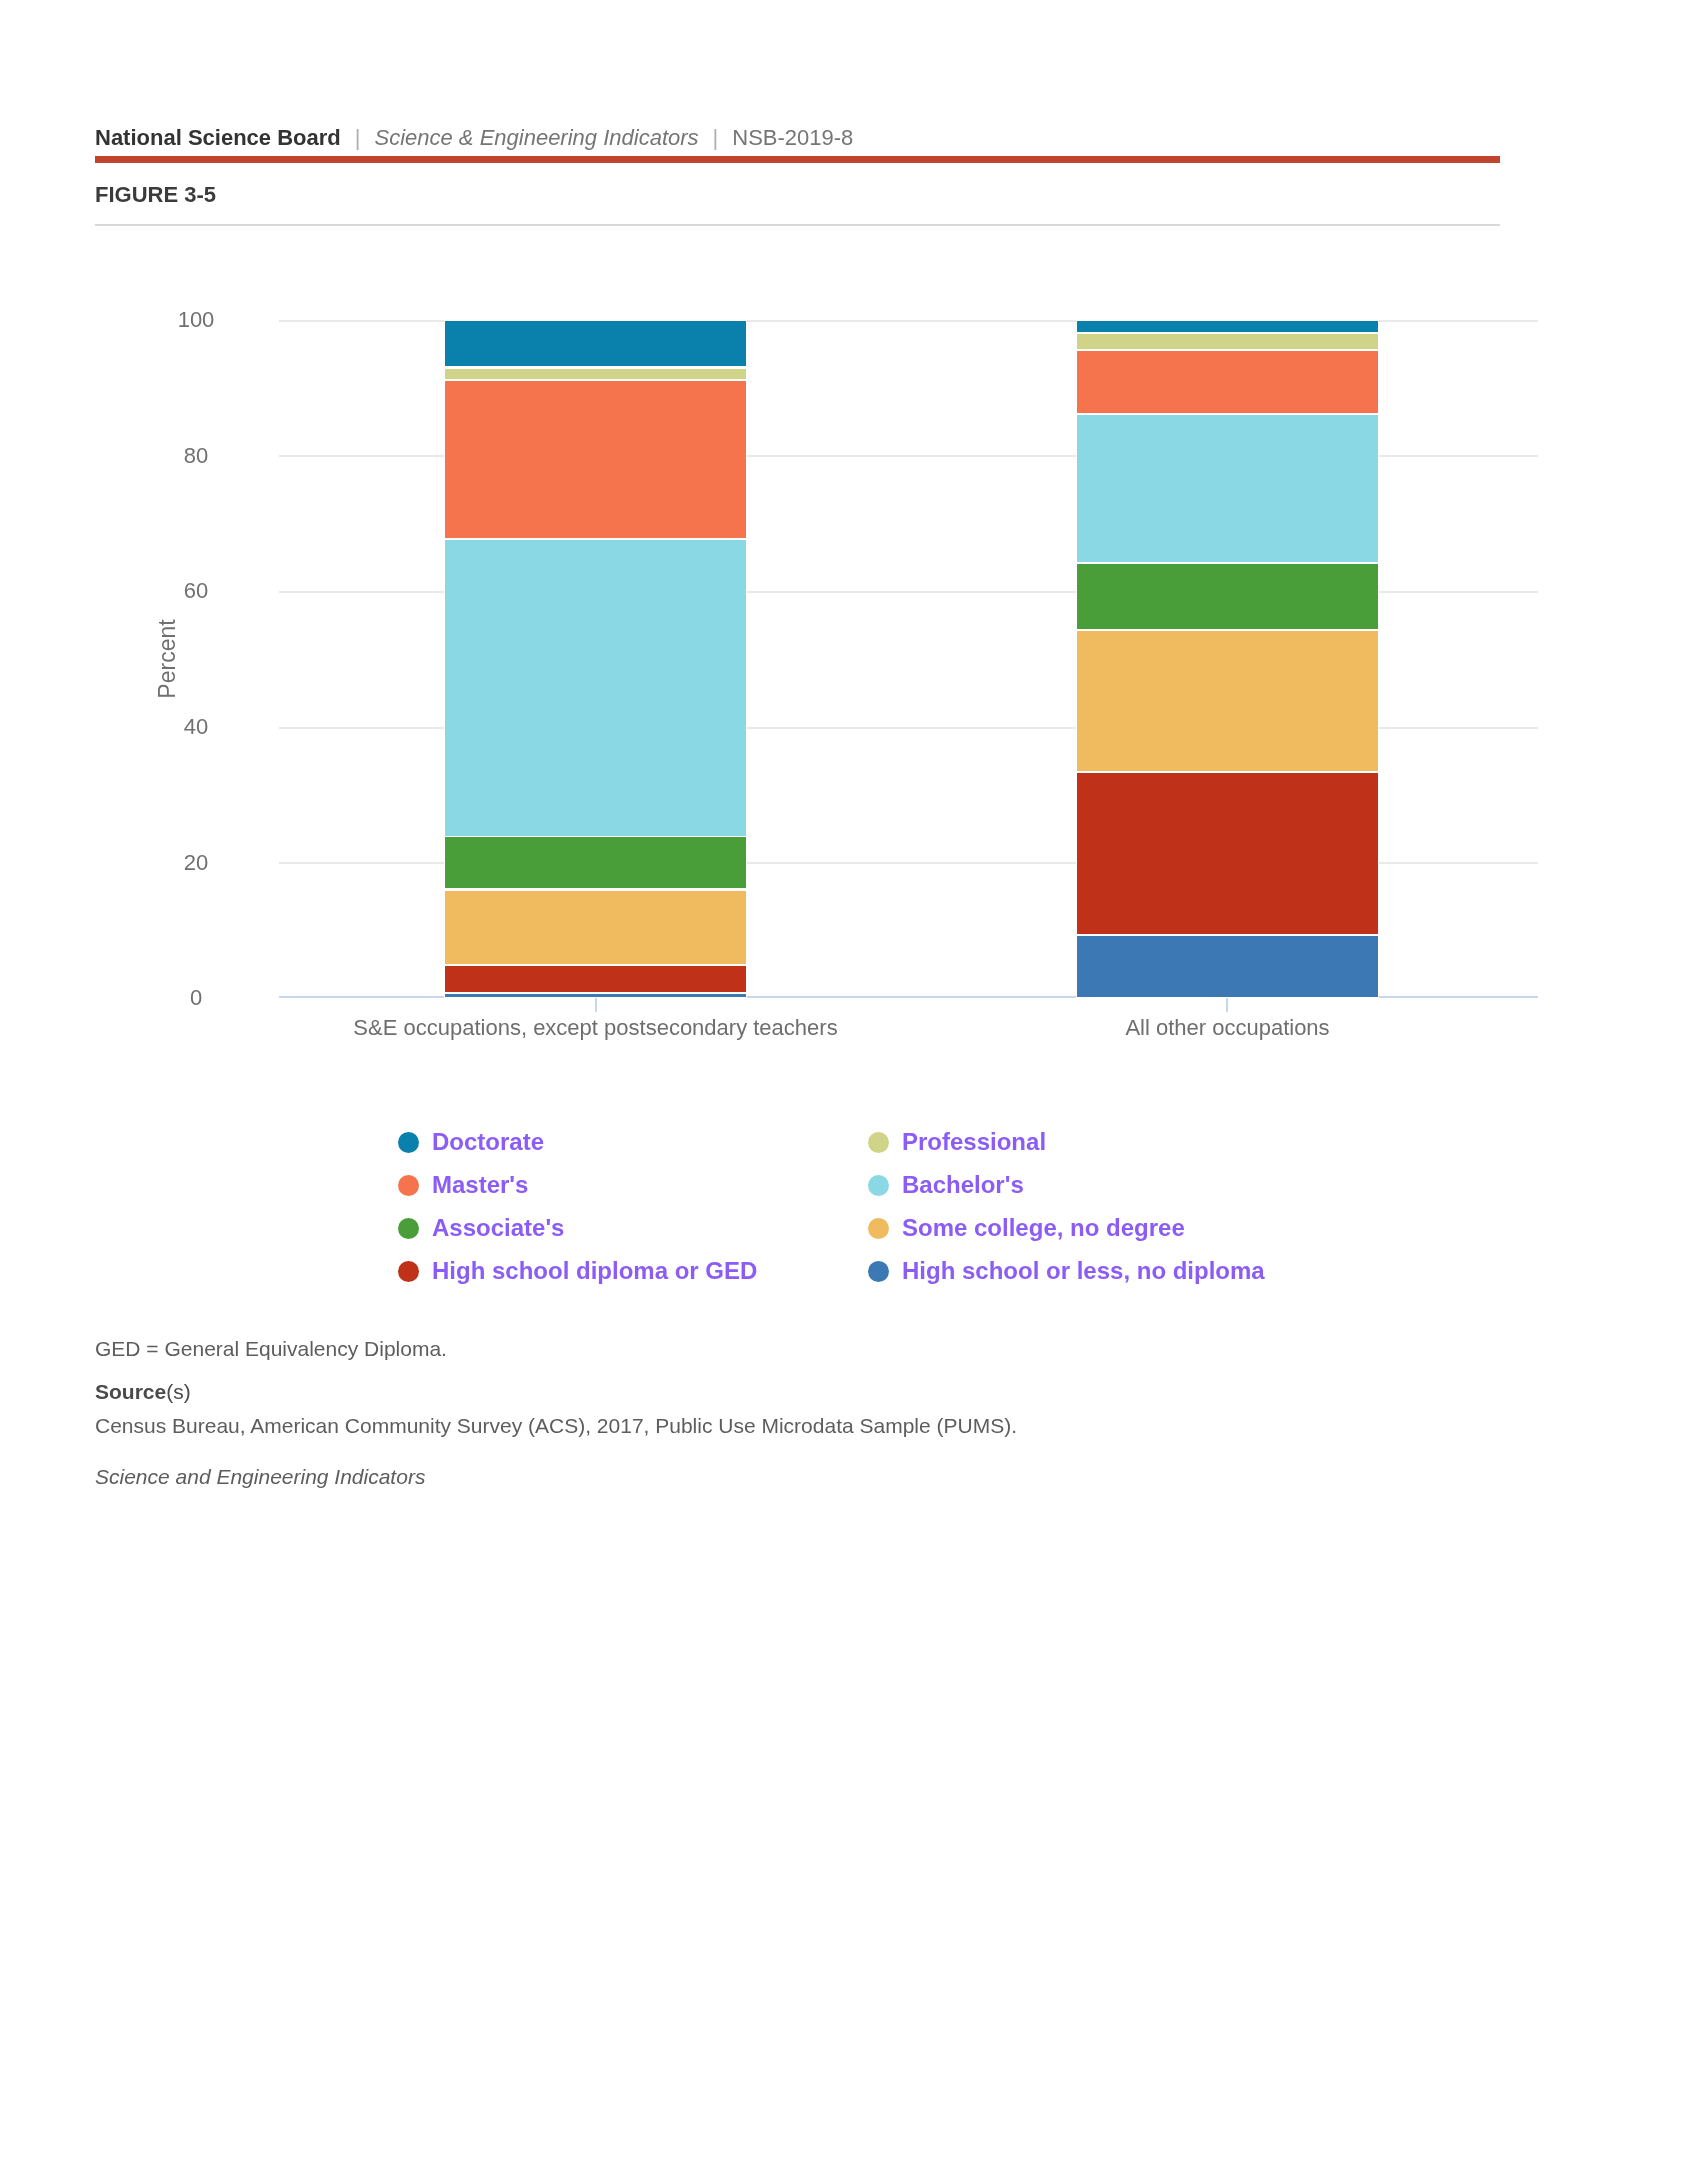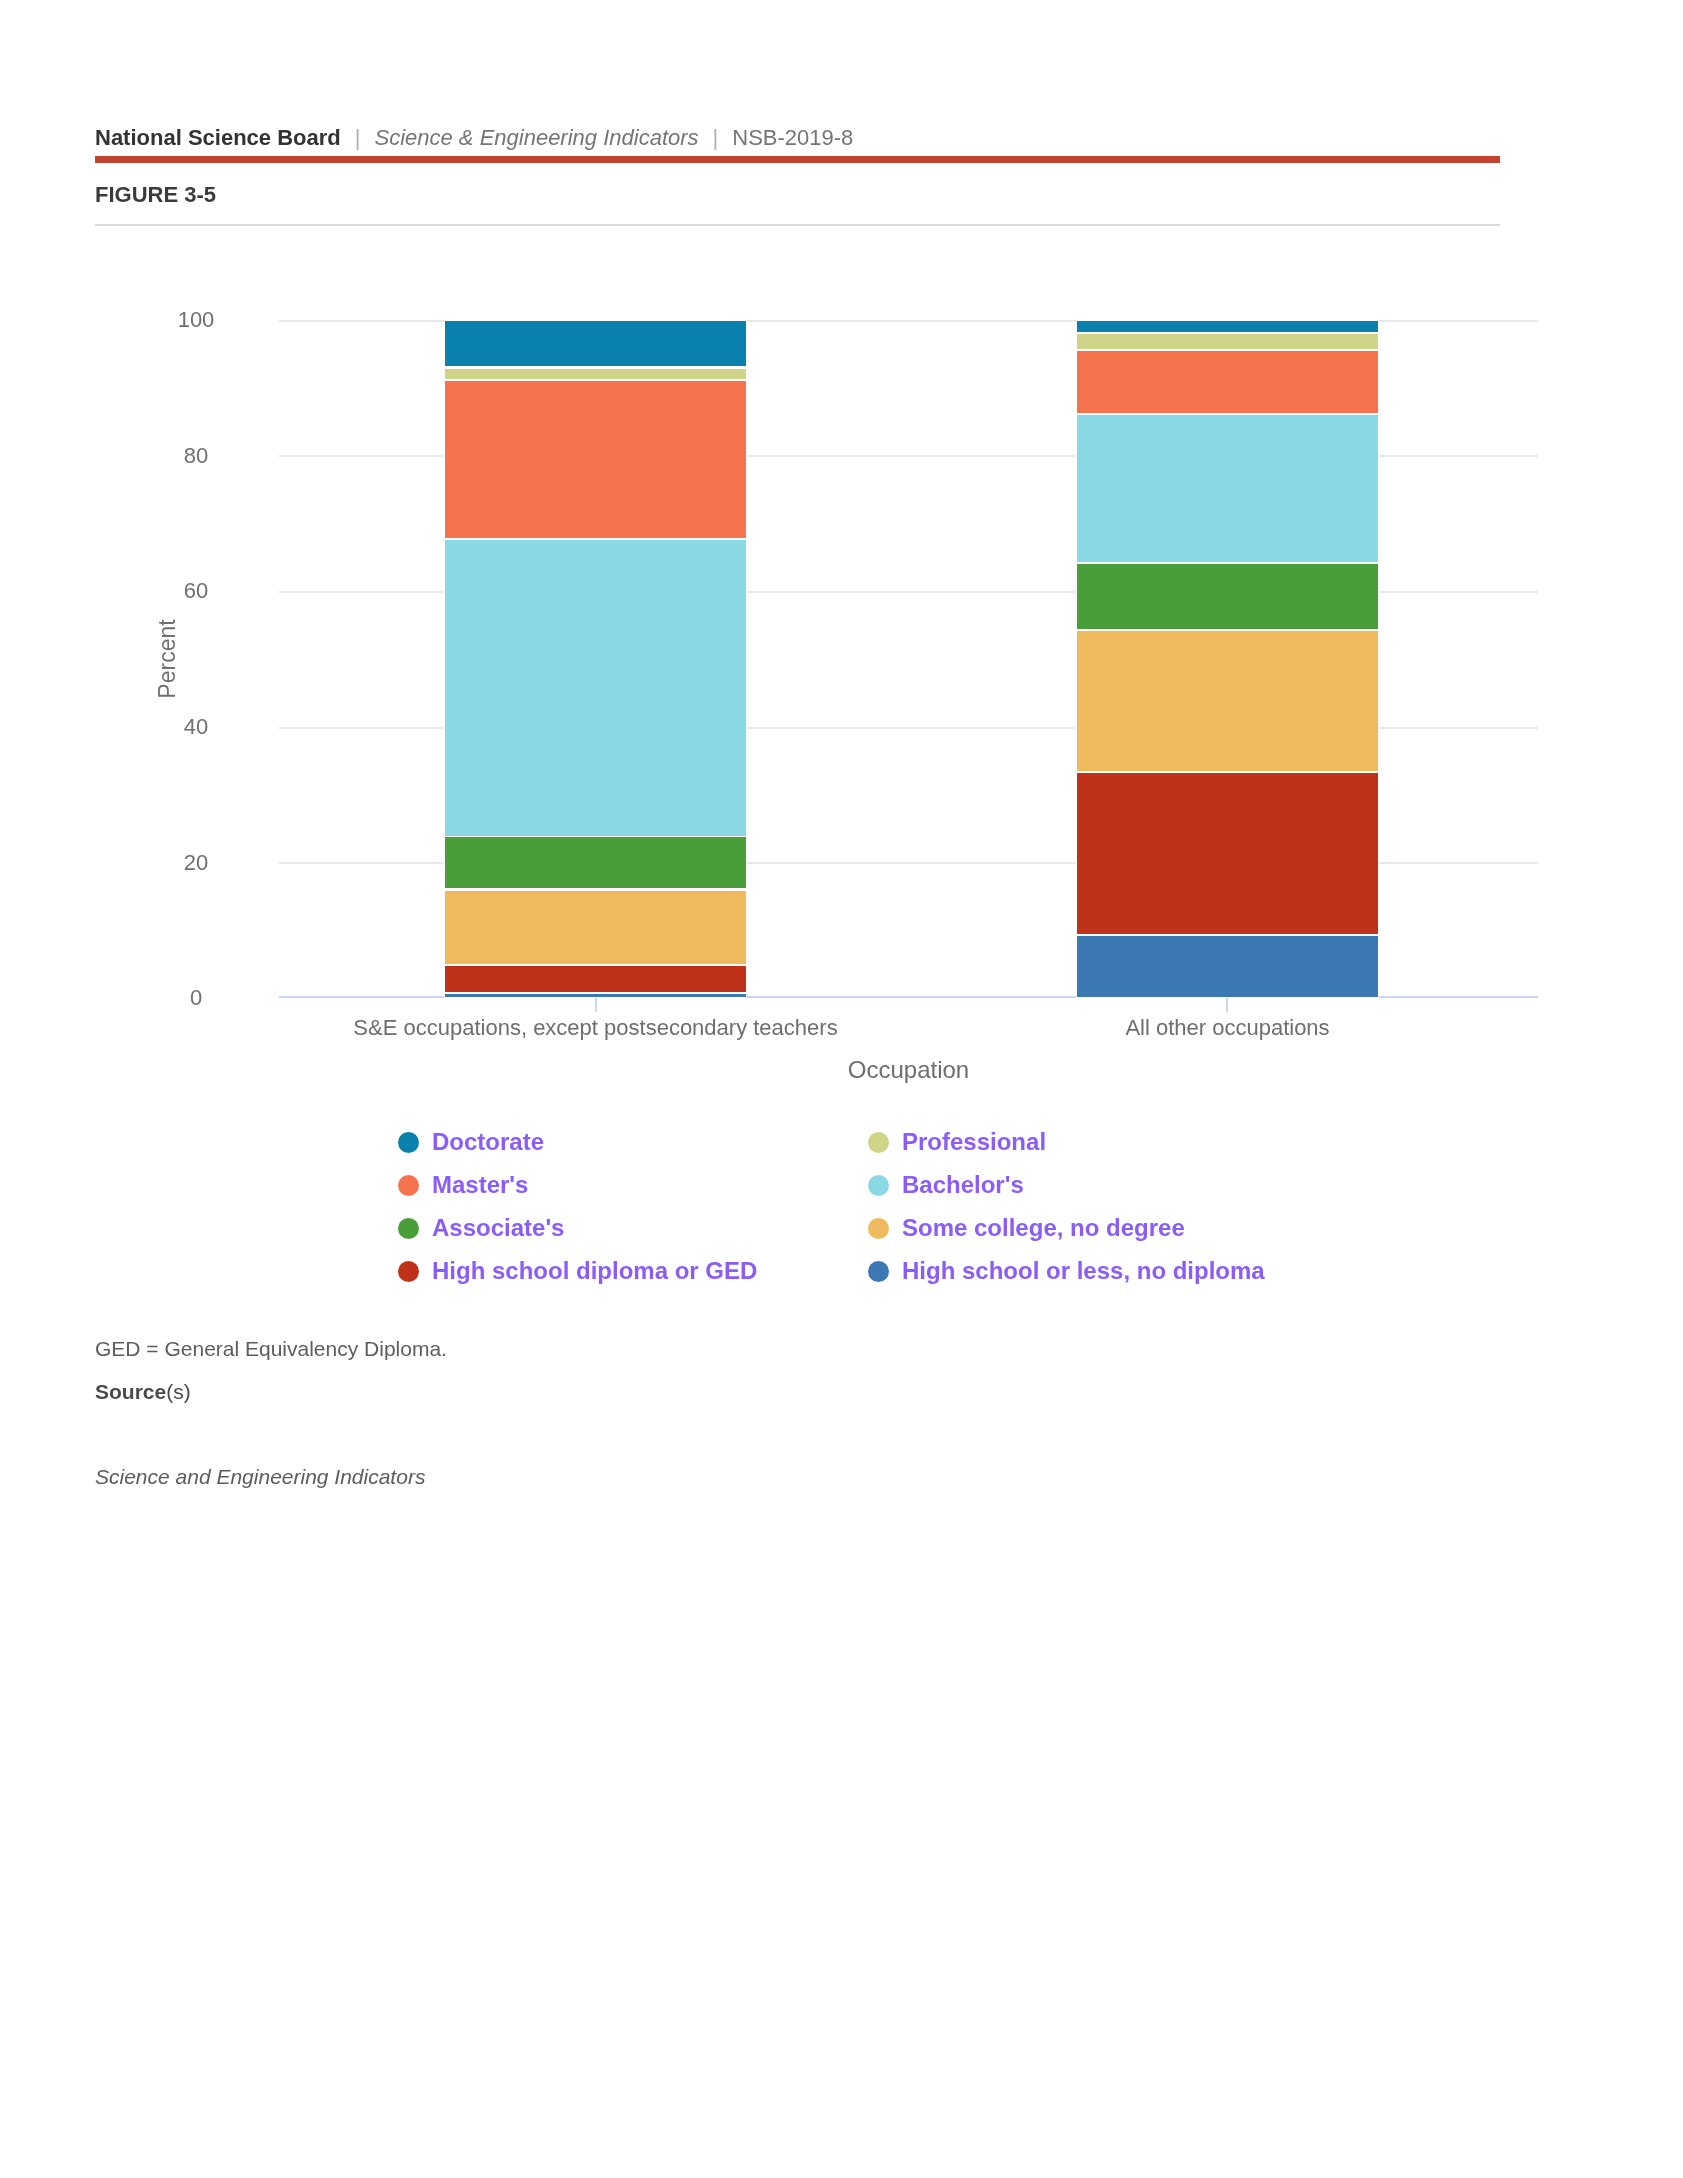--- a/index.html
+++ b/index.html
@@ -70,21 +70,20 @@
       <div class="ylabel" style="top: 664px;">0</div>
       <div class="ylabel" style="top: 529px;">20</div>
       <div class="ylabel" style="top: 393px;">40</div>
       <div class="ylabel" style="top: 257px;">60</div>
       <div class="ylabel" style="top: 122px;">80</div>
       <div class="ylabel" style="top: -14px;">100</div>
     </div>
   <div class="y-axis-title">Percent</div>
 
   <div id="plot">
-    <div class="x-axis-title">Occupation</div>
   <div class="axisline" style="bottom: 0px;"></div>
       <div class="gridline" style="bottom: 134px;"></div>
       <div class="gridline" style="bottom: 269px;"></div>
       <div class="gridline" style="bottom: 405px;"></div>
       <div class="gridline" style="bottom: 541px;"></div>
       <div class="gridline" style="bottom: 676px;"></div>
       <div class="bar" style="left: 165px; width: 303px;">
         <div class="seg" style="bottom: 0px; height: 4.7px; background: rgb(59, 120, 180);"></div>
         <div class="seg" style="bottom: 4.7px; height: 28.5px; background: rgb(191, 49, 24);"></div>
         <div class="seg" style="bottom: 33px; height: 75px; background: rgb(240, 187, 94);"></div>
@@ -144,16 +143,17 @@
         </div>
         <div class="legend-item">
           <span class="legend-dot" style="background: rgb(59, 120, 180);"></span>
           <span class="legend-label">High school or less, no diploma</span>
         </div>
       </div>
     </div>
 
   <div class="note">GED = General Equivalency Diploma.</div>
   <div class="source-label"><b>Source</b><span>(s)</span></div>
+  <div class="source-text">Census Bureau, American Community Survey (ACS), 2017, Public Use Microdata Sample (PUMS).</div>
   <div class="sei">Science and Engineering Indicators</div>
 
 </div>
 
 
 </body></html>

